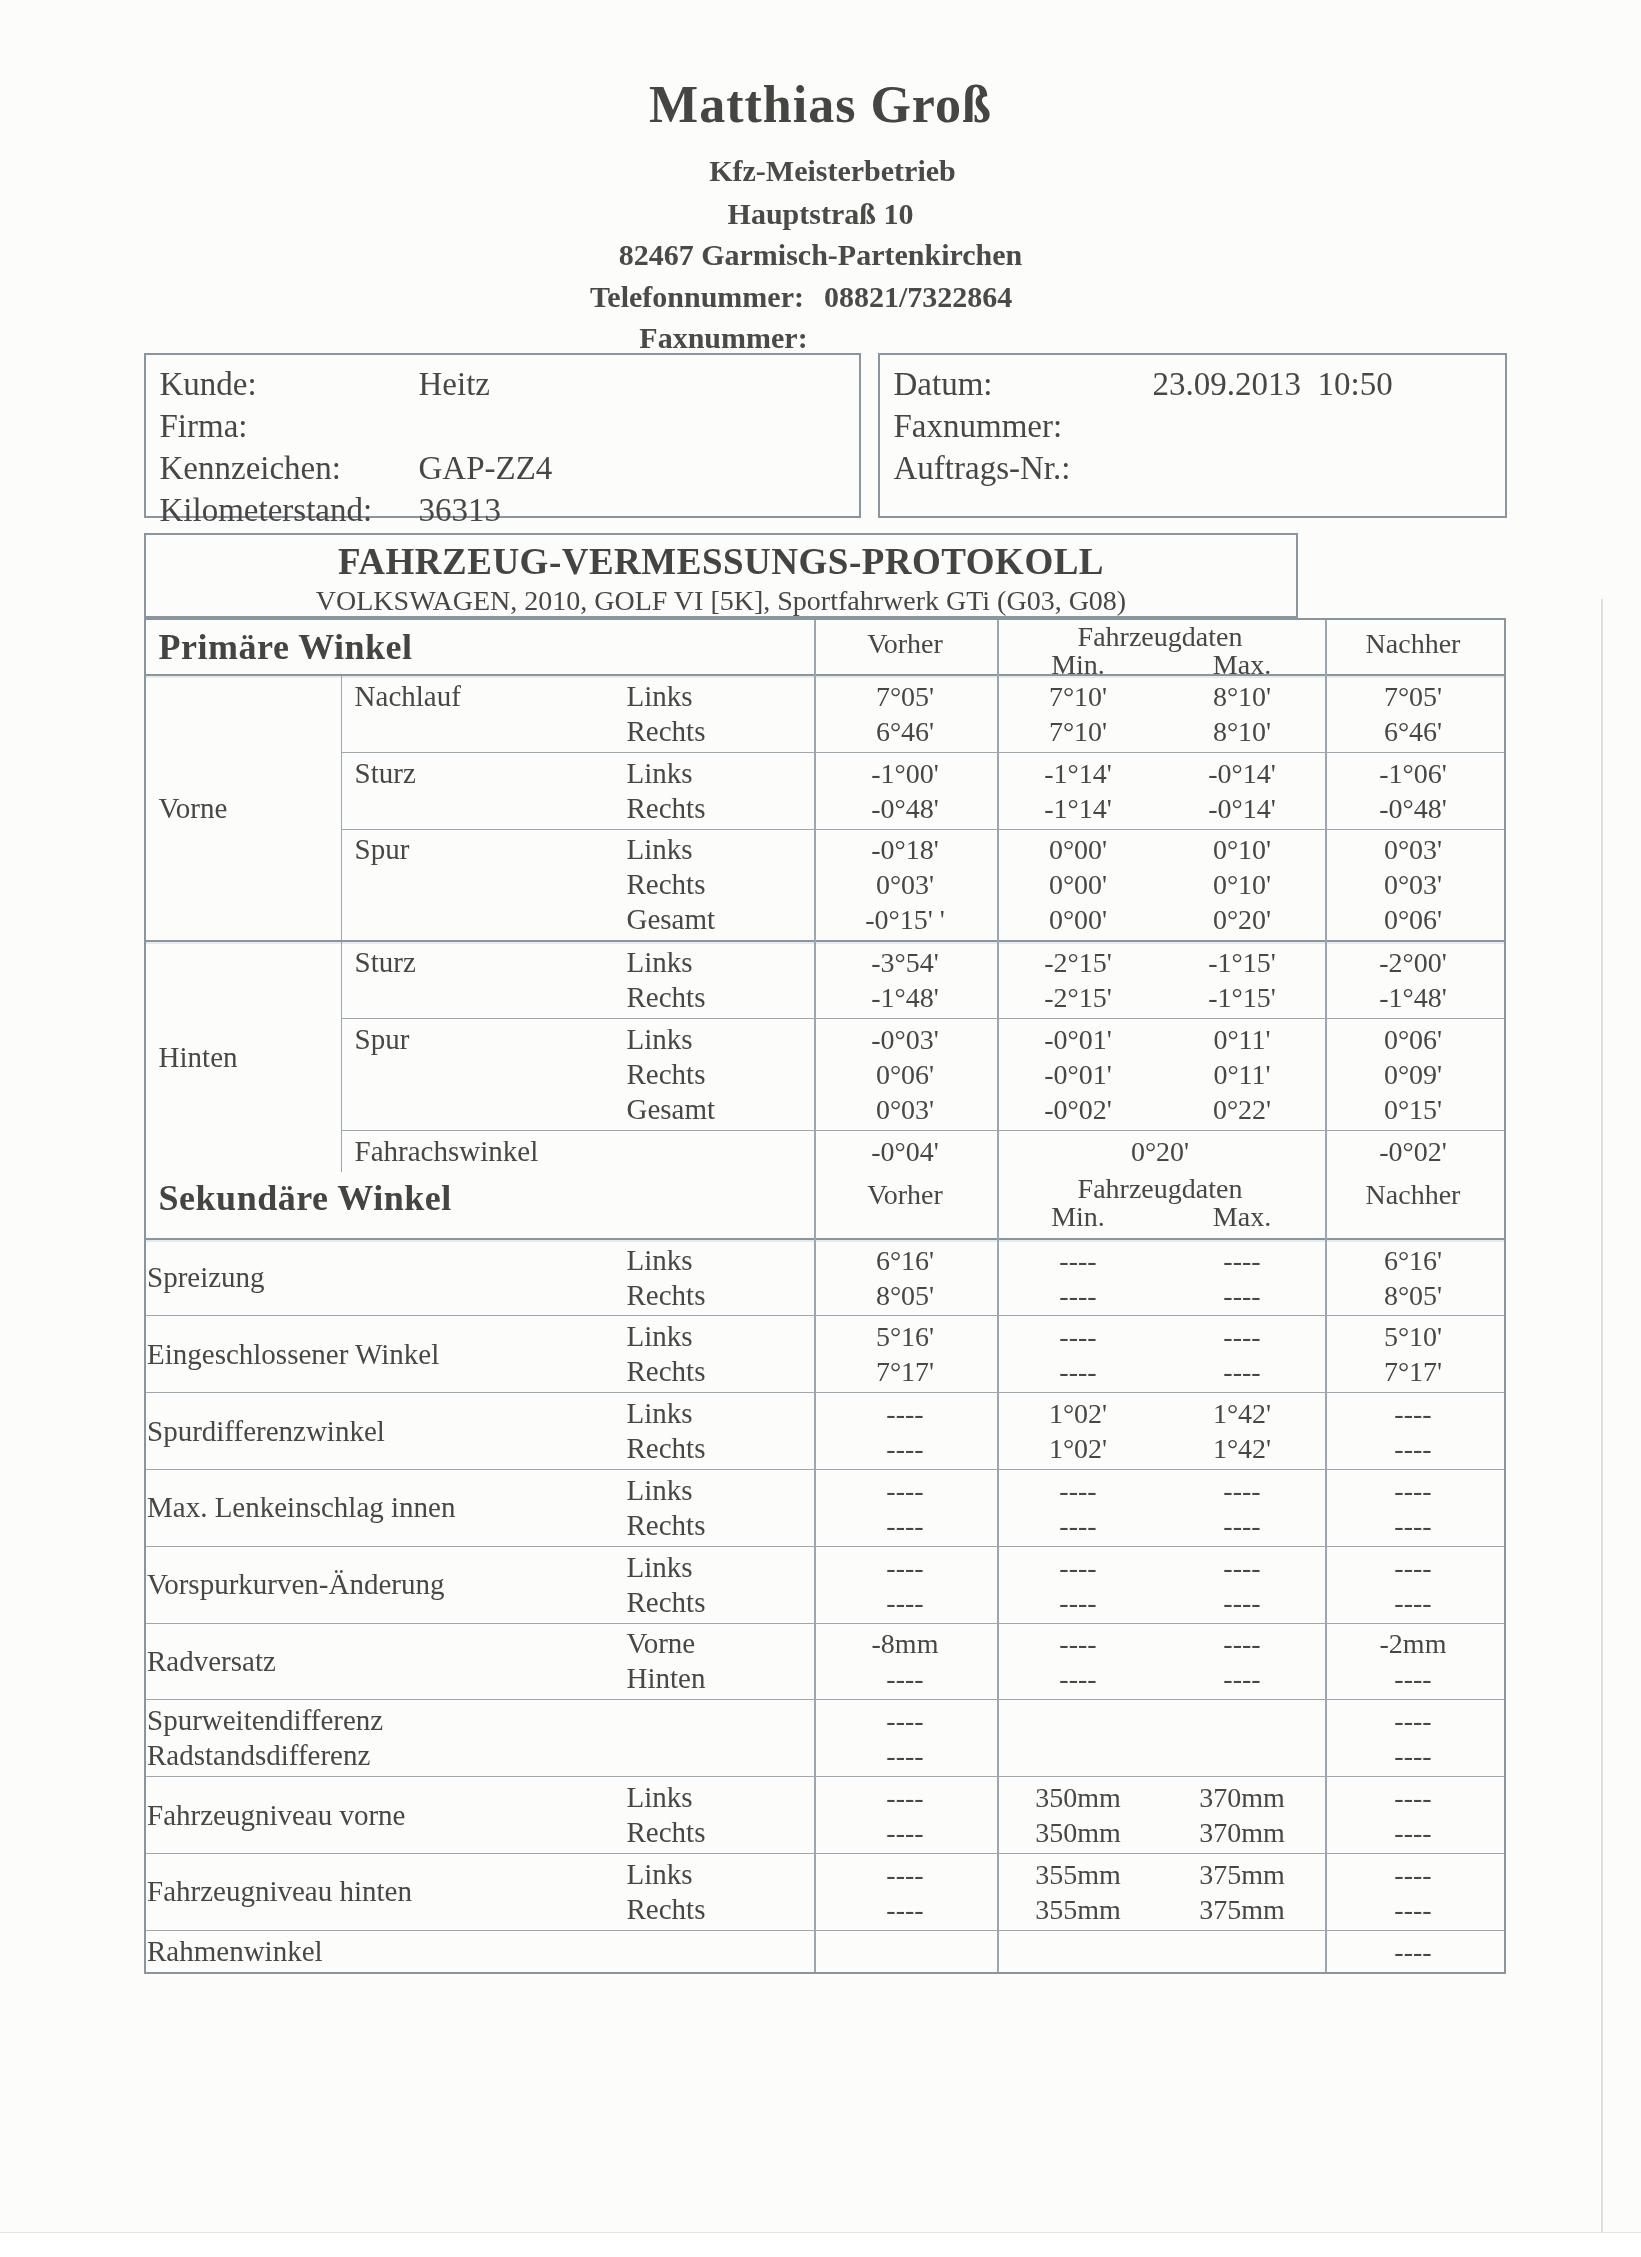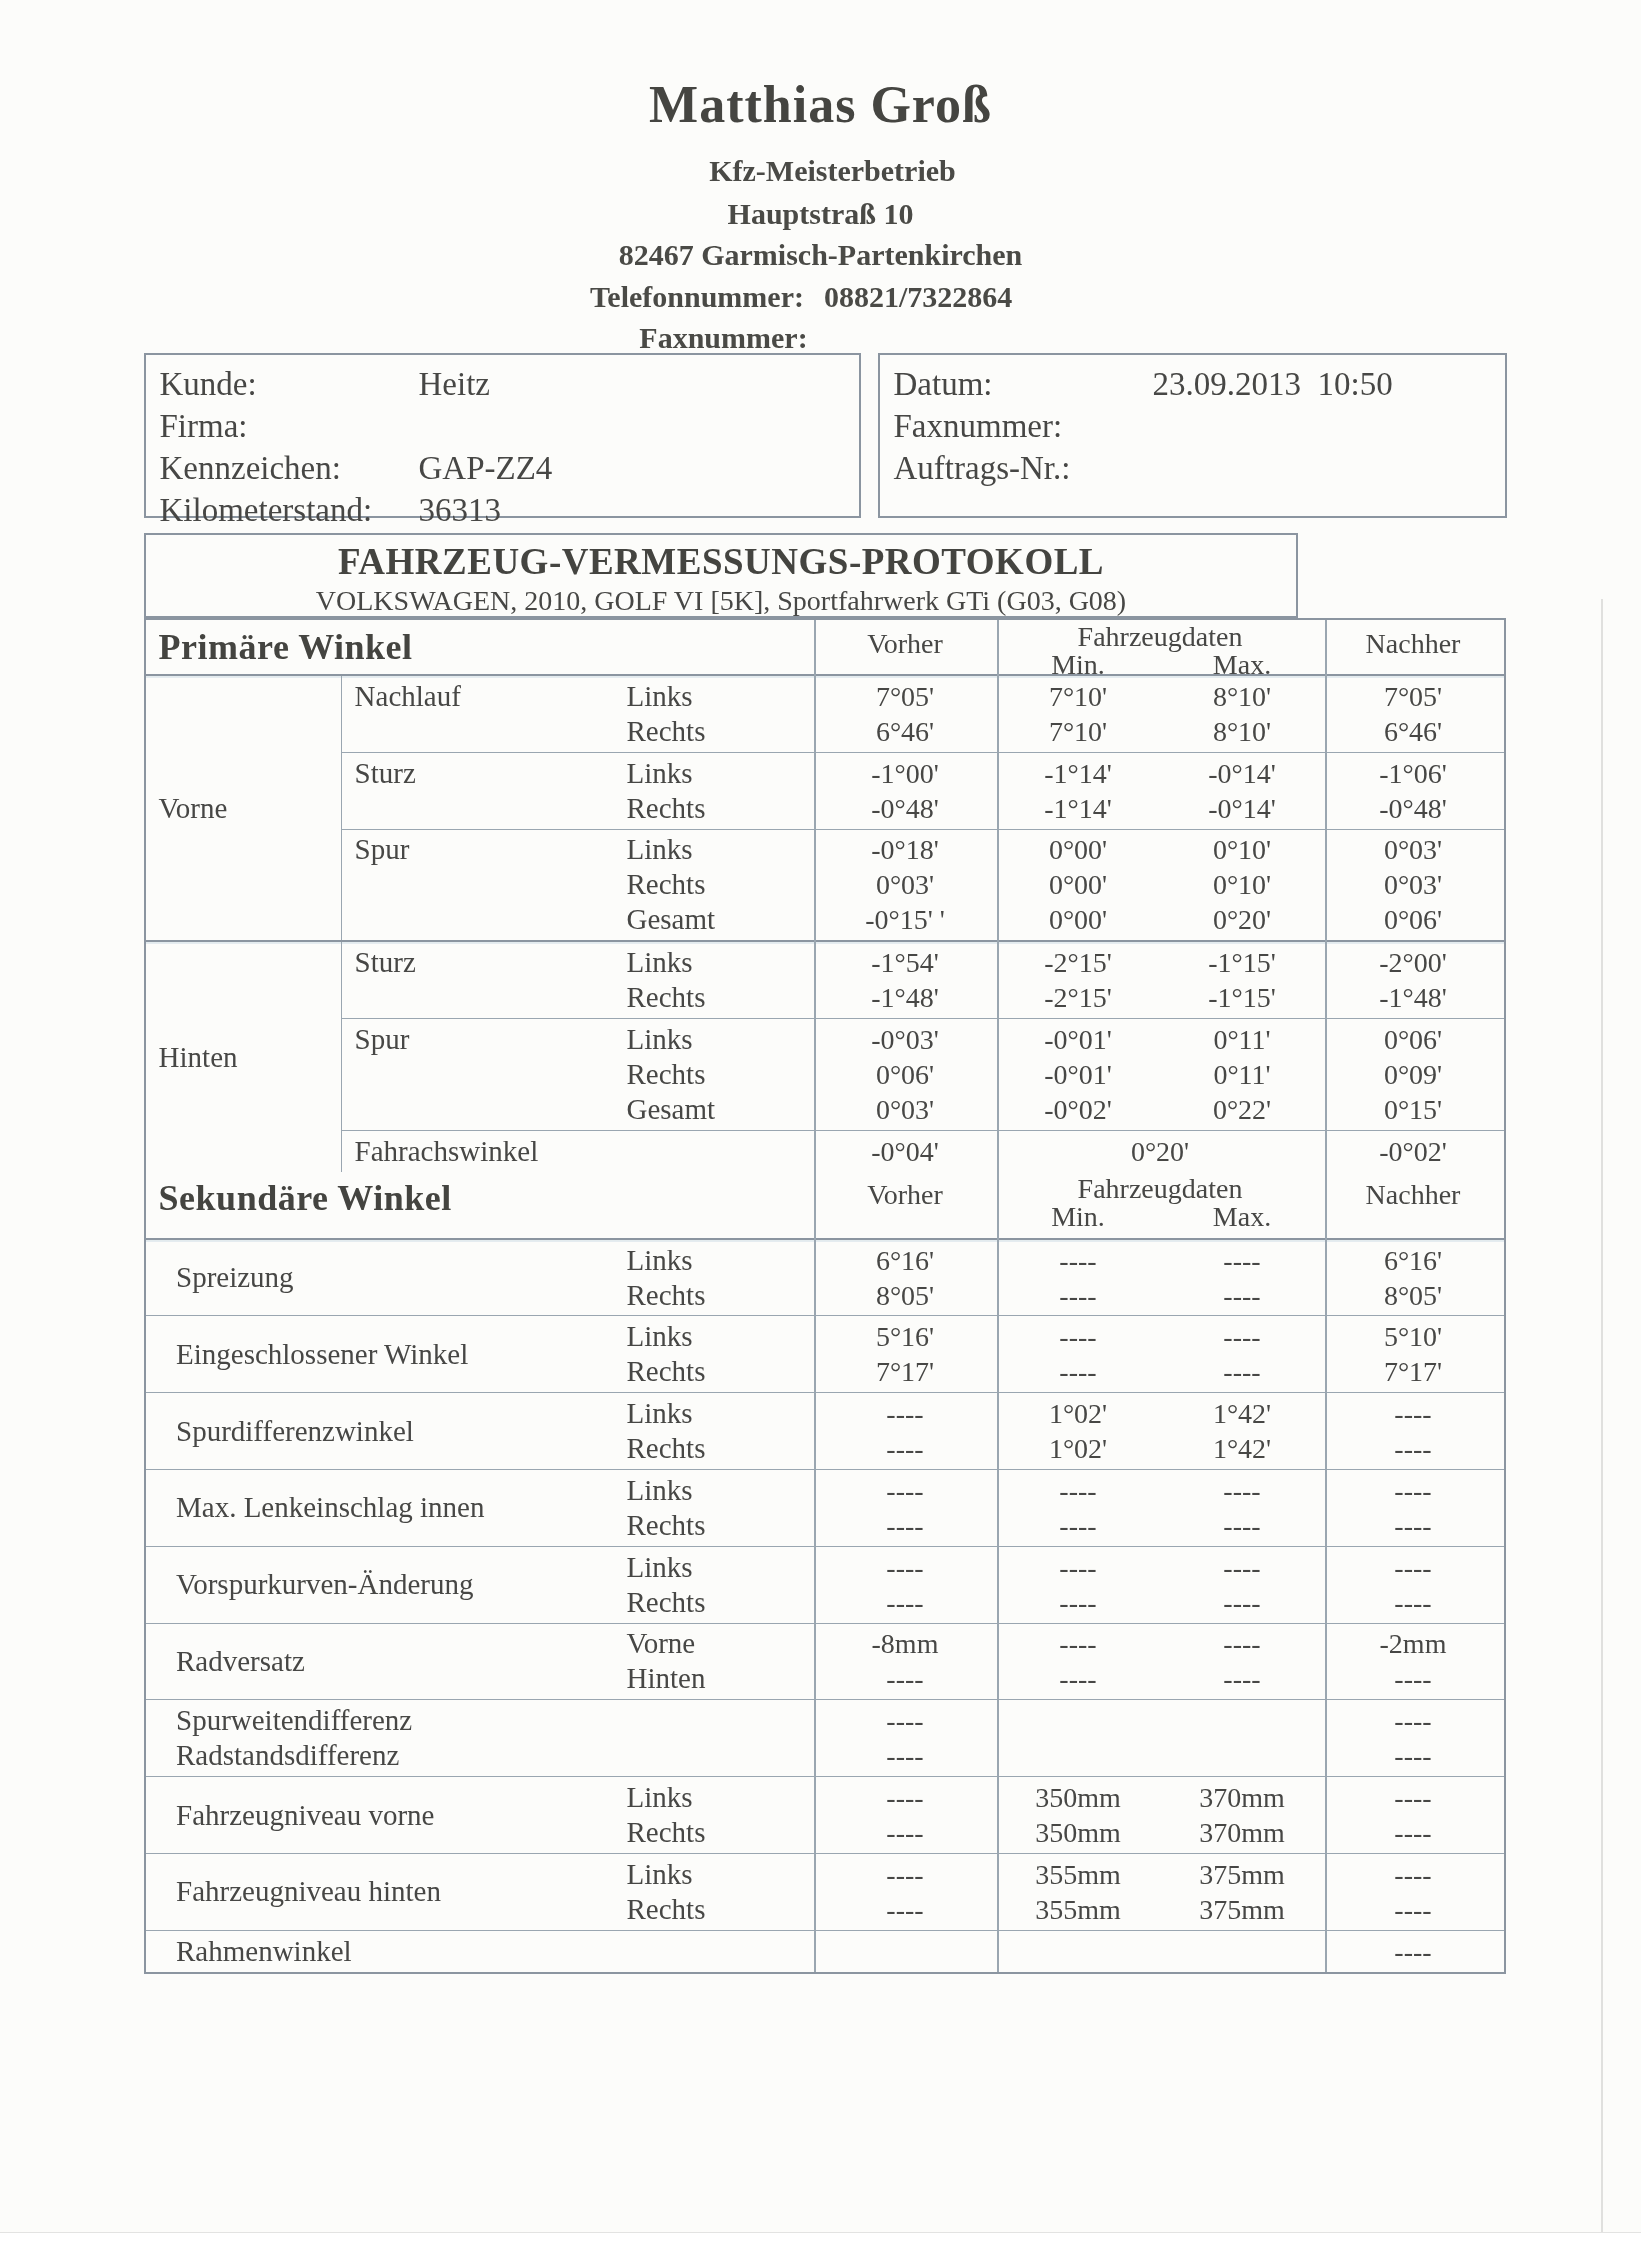--- a/index.html
+++ b/index.html
@@ -92,21 +92,21 @@
   .c-vorher  { width: 182px; flex: none; }
   .c-min     { width: 164px; flex: none; }
   .c-max     { width: 164px; flex: none; }
   .c-range   { width: 328px; flex: none; }
   .c-nachher { width: 178px; flex: none; }
 
   
   .srow { display: flex; border-bottom: 1.9px solid var(--border-light, #9aa6b0); }
   .srow:last-child { border-bottom: none; }
   .s-label { width: 466px; flex: none; display: flex; flex-direction: column;
-             justify-content: center; padding-left: 30px; font-size: 29px; }
+             justify-content: center; padding-left: 1px; font-size: 29px; }
   .s-label-line { line-height: 35px; }
   .s-lines { flex: 1; padding: 2.9px 0; }
 </style>
 </head>
 <body>
 
 <div class="page">
 
   <div class="lh lh-company">Matthias Groß</div>
   <div class="lh lh-line1">Kfz-Meisterbetrieb</div>
@@ -220,21 +220,21 @@
           </div>
         </div>
         <div class="pgroup">
           <div class="g-label">Hinten</div>
           <div class="g-params">
             <div class="prow">
               <div class="p-name">Sturz</div>
               <div class="p-lines">
                 <div class="vrow">
                   <div class="c-side">Links</div>
-                  <div class="c-vorher cval">-1°54'</div>
+                  <div class="c-vorher cval">-3°54'</div>
                   <div class="c-min cval">-2°15'</div>
                   <div class="c-max cval">-1°15'</div>
                   <div class="c-nachher cval">-2°00'</div>
                 </div>
                 <div class="vrow">
                   <div class="c-side">Rechts</div>
                   <div class="c-vorher cval">-1°48'</div>
                   <div class="c-min cval">-2°15'</div>
                   <div class="c-max cval">-1°15'</div>
                   <div class="c-nachher cval">-1°48'</div>

